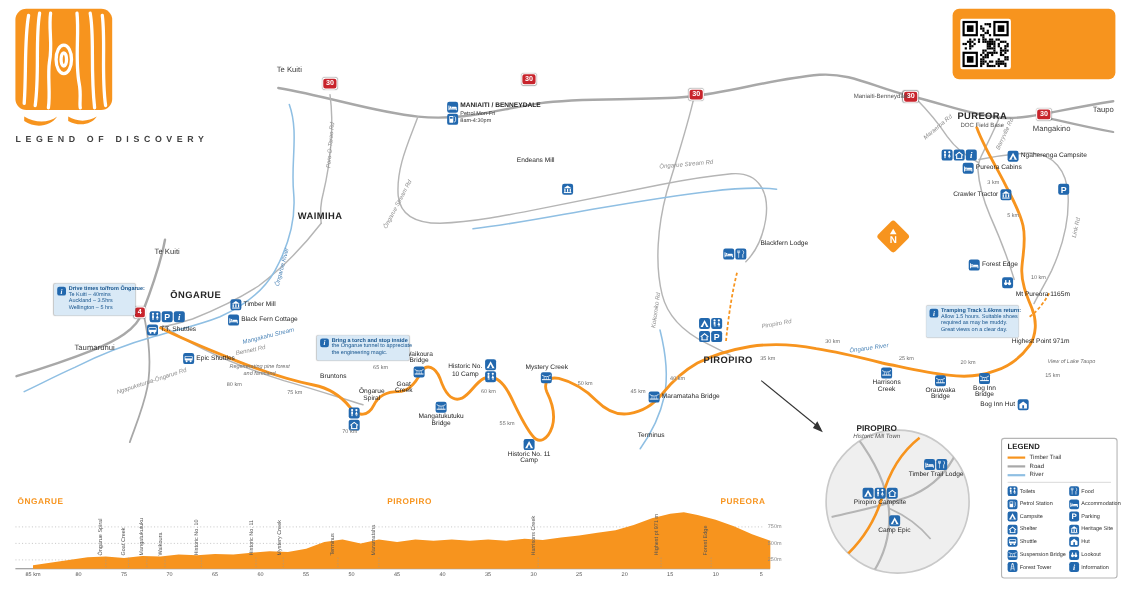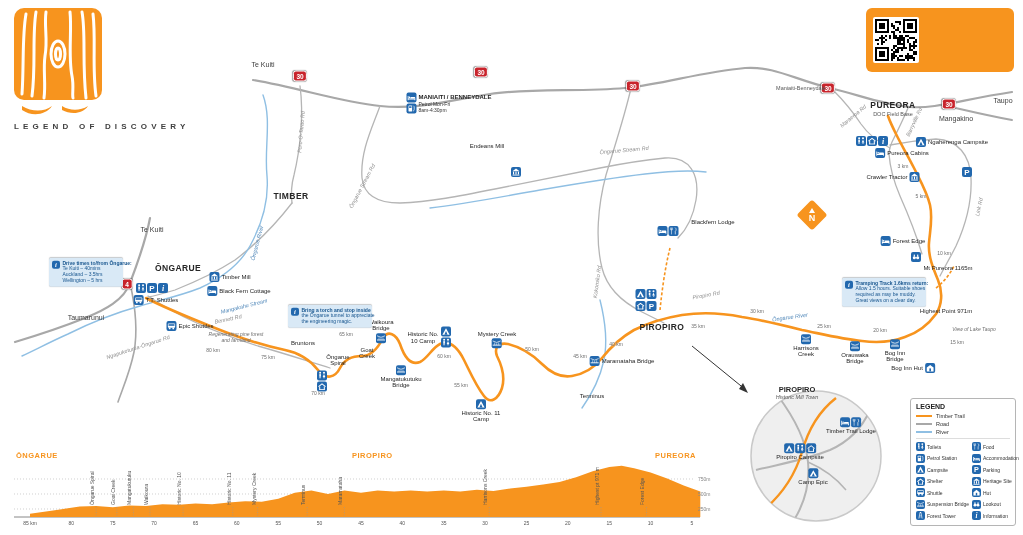--- a/index.html
+++ b/index.html
@@ -1119,21 +1119,21 @@
       <div class="lbl k-roadname" style="left: 138px; top: 347px; transform: translate(-50%, -50%) rotate(-18deg);">
         <div class="poi-wrap side-none">
           <div>
             <div class="t">Ngapuketurua-Ōngarue Rd</div>
           </div>
         </div>
       </div>
       <div class="lbl k-town" style="left: 291px; top: 196px; transform: translate(-50%, -50%);">
         <div class="poi-wrap side-none">
           <div>
-            <div class="t">TIMBER</div>
+            <div class="t">WAIMIHA</div>
           </div>
         </div>
       </div>
       <div class="lbl k-roadname" style="left: 301px; top: 132px; transform: translate(-50%, -50%) rotate(-85deg);">
         <div class="poi-wrap side-none">
           <div>
             <div class="t">Poro-O-Tarao Rd</div>
           </div>
         </div>
       </div>

